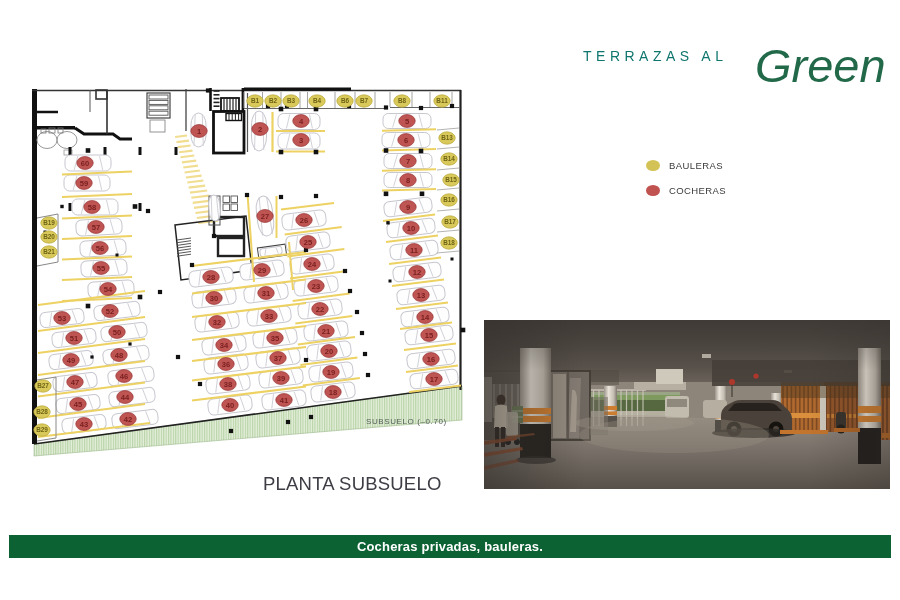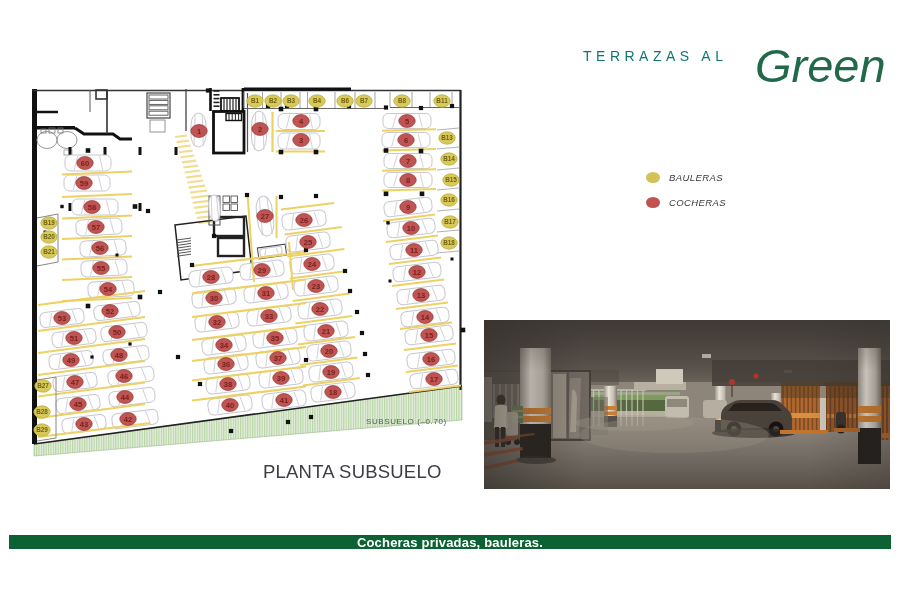--- a/index.html
+++ b/index.html
@@ -1,25 +1,25 @@
 <!DOCTYPE html>
 <html><head><meta charset="utf-8">
 <style>
 html,body{margin:0;padding:0;background:#ffffff;width:900px;height:600px;overflow:hidden;}
 body{font-family:"Liberation Sans",sans-serif;position:relative;}
 #plan{position:absolute;left:25px;top:80px;}
 #logo{position:absolute;left:583px;top:47px;width:300px;}
 #logo .caps{color:#0f766e;font-size:14px;letter-spacing:4.5px;font-weight:400;}
 #logo .script{font-family:Liberation Sans, sans-serif;font-style:italic;color:#22694a;font-size:47px;position:absolute;left:172px;top:-9px;letter-spacing:0px;}
-#legend{position:absolute;left:646px;top:172px;font-size:9.5px;color:#3a3a3a;letter-spacing:0.4px;font-style:italic;}
+#legend{position:absolute;left:646px;top:160px;font-size:9.5px;color:#3a3a3a;letter-spacing:0.4px;}
 .lrow{display:flex;align-items:center;margin-bottom:14px;}
 .ldot{width:14px;height:11px;border-radius:50%;margin-right:9px;}
 #photo{position:absolute;left:484px;top:320px;width:406px;height:169px;}
-#title{position:absolute;left:263px;top:461px;font-size:18.5px;color:#3d3d45;letter-spacing:0.2px;}
-#banner{position:absolute;left:9px;top:535px;width:882px;height:14px;background:#0c6233;color:#fff;
+#title{position:absolute;left:263px;top:473px;font-size:18.5px;color:#3d3d45;letter-spacing:0.2px;}
+#banner{position:absolute;left:9px;top:535px;width:882px;height:23px;background:#0c6233;color:#fff;
 display:flex;align-items:center;justify-content:center;font-size:13px;font-weight:bold;letter-spacing:0.2px;}
 </style></head>
 <body>
 <div id="plan"><svg width="460" height="400" viewBox="25 80 460 400" font-family="Liberation Sans, sans-serif">
 <defs>
         <pattern id="gh" width="2.4" height="8" patternUnits="userSpaceOnUse">
           <rect width="2.4" height="8" fill="#e4efdc"></rect>
           <rect x="0" width="1.1" height="8" fill="#b9d3a6"></rect>
         </pattern>
         <pattern id="yh" width="7" height="7" patternUnits="userSpaceOnUse" patternTransform="rotate(55)">

